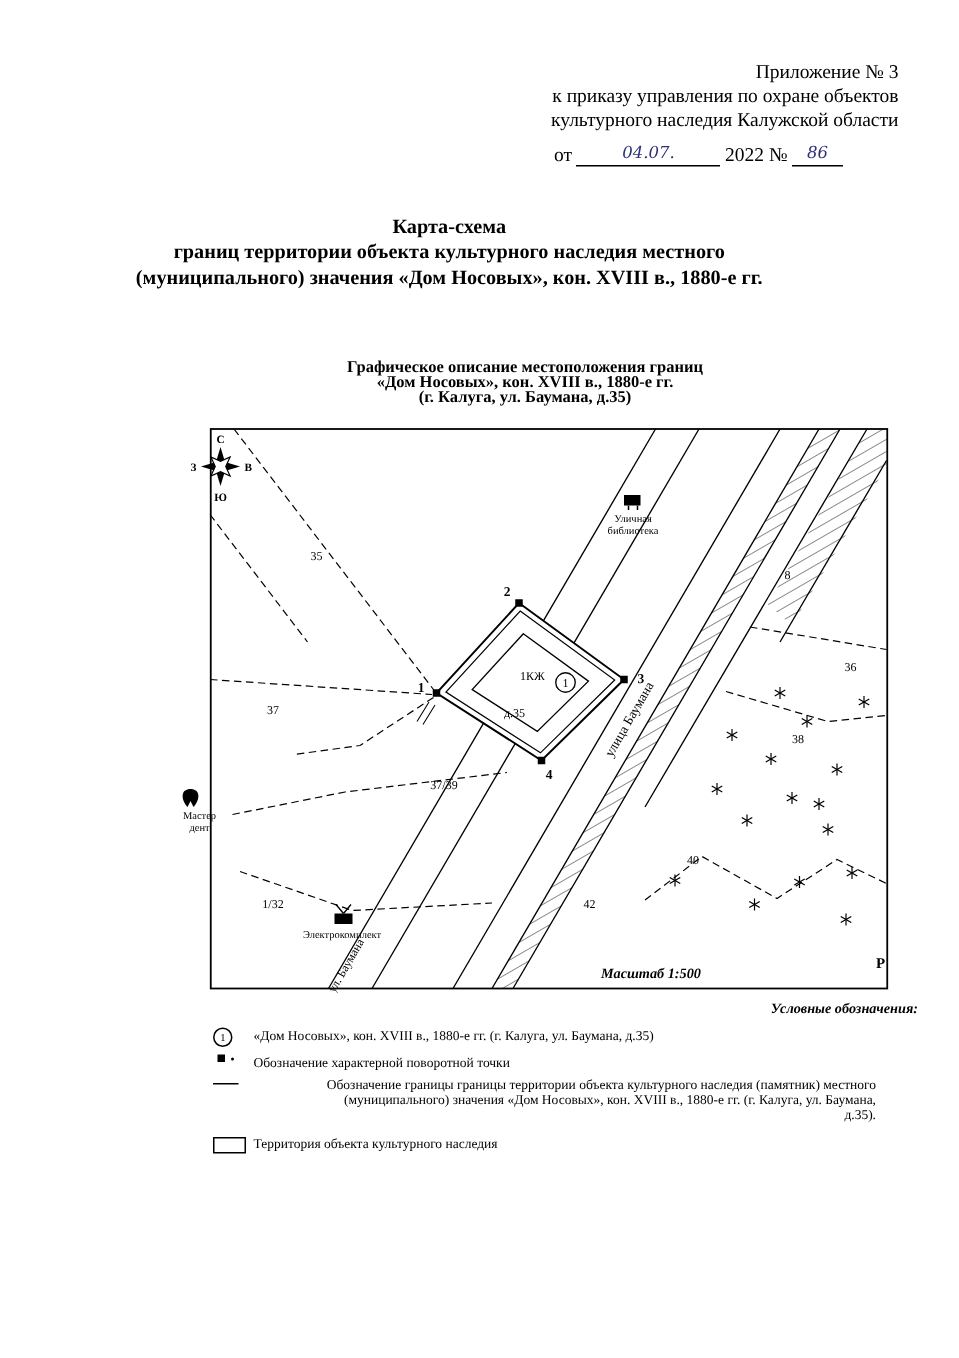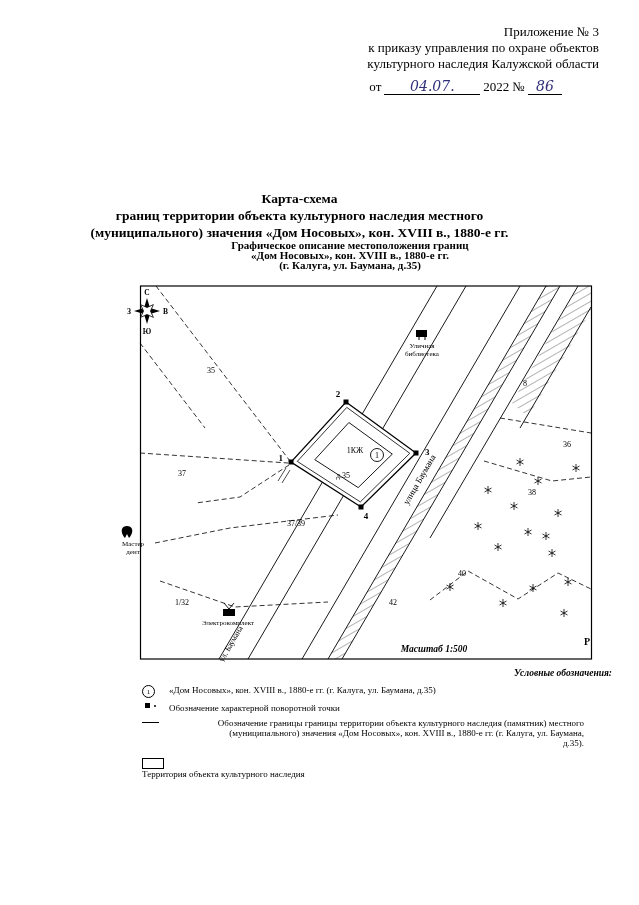--- a/index.html
+++ b/index.html
@@ -1,32 +1,32 @@
 <!DOCTYPE html>
 <html><head>
 <meta charset="utf-8">
 <style>
   html,body{margin:0;padding:0;background:#fff;}
   .page{position:relative;width:639px;height:905px;background:#ffffff;
         font-family:"Liberation Serif", serif;color:#000;overflow:hidden;}
 
   
-  .header{position:absolute;top:24px;right:40px;text-align:right;
+  .header{position:absolute;top:40px;right:40px;text-align:right;
           font-size:13px;line-height:16px;}
   .date-line{margin-top:6px;padding-right:34px;font-size:13px;}
   .blank{display:inline-block;border-bottom:1px solid #000;text-align:center;
          vertical-align:bottom;margin:0 3px;}
   .blank.date{min-width:96px;}
   .blank.num{min-width:34px;}
-  .handwritten{font-style:italic;font-size:14px;color:#30307a;
+  .handwritten{font-style:italic;font-size:11px;color:#30307a;
                font-family:"DejaVu Serif", serif;}
 
   
   .title{position:absolute;top:142px;left:0;width:599px;text-align:center;
-         font-weight:bold;font-size:13.5px;line-height:17px;margin-top:48px;}
+         font-weight:bold;font-size:13.5px;line-height:17px;}
 
   
   .caption{position:absolute;top:240px;left:100px;width:500px;text-align:center;
            font-weight:bold;font-size:11px;line-height:10px;}
 
   
   .map-svg{position:absolute;left:100px;top:285px;}
   .map-svg text{font-family:"Liberation Serif", serif;fill:#000;}
 
   
@@ -35,21 +35,21 @@
   .legend-title{font-weight:bold;font-style:italic;font-size:9.5px;margin-bottom:7px;}
   .lrow{display:flex;align-items:flex-start;margin-bottom:5px;}
   .sym{flex:none;width:27px;display:flex;align-items:center;padding-top:0px;}
   .circ{width:11px;height:11px;border:1px solid #000;border-radius:50%;
         display:flex;align-items:center;justify-content:center;font-size:7px;}
   .sq{width:5px;height:5px;background:#000;margin-left:3px;}
   .dot{width:2px;height:2px;background:#000;border-radius:50%;margin-left:4px;}
   .line-sym{width:17px;border-top:1.2px solid #000;margin-top:4px;}
   .rect-sym{width:20px;height:9px;border:1px solid #000;margin-top:1px;}
   .t3{max-width:378px;margin-left:37px;}
-  .row4{margin-top:9px;flex-direction:column;}
+  .row4{margin-top:9px;}
 </style>
 </head>
 <body>
 
 <div class="page">
 
   <div class="header">
     <div>Приложение № 3</div>
     <div>к приказу управления по охране объектов</div>
     <div>культурного наследия Калужской области</div>

